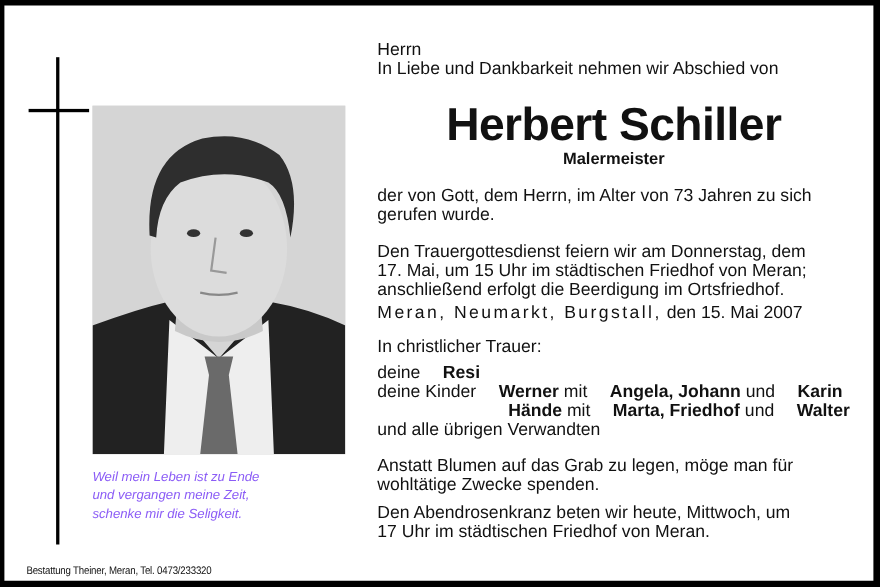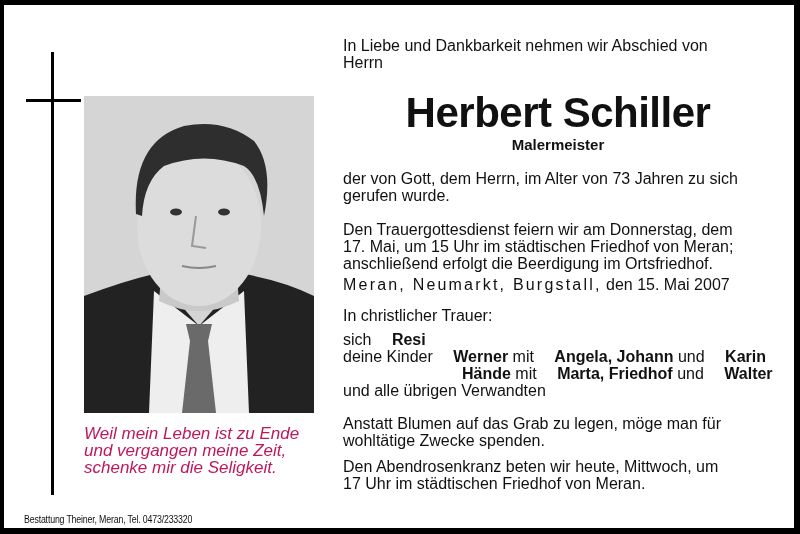--- a/index.html
+++ b/index.html
@@ -4,21 +4,21 @@
 <style>
   html, body { margin:0; padding:0; }
   body { width:800px; height:534px; background:#fff; position:relative; overflow:hidden;
          font-family:"Liberation Sans", sans-serif; color:#111; }
   .frame { position:absolute; left:0; top:0; width:800px; height:534px; box-sizing:border-box;
            border-top:5px solid #000; border-left:4px solid #000; border-right:6px solid #000; border-bottom:6px solid #000; }
   .cross-v { position:absolute; left:51px; top:52px; width:3px; height:443px; background:#000; }
   .cross-h { position:absolute; left:26px; top:99px; width:55px; height:3px; background:#000; }
   .photo { position:absolute; left:84px; top:96px; width:230px; height:317px; background:#d5d5d5; overflow:hidden; }
   .photo svg { display:block; }
-  .verse { position:absolute; left:84px; top:425px; font-style:italic; font-size:17px; line-height:17px; color:#be185d; }
+  .verse { position:absolute; left:84px; top:425px; font-style:italic; font-size:12px; line-height:17px; color:#8b5cf6; }
   .verse div { white-space:nowrap; }
   .footer { position:absolute; left:24px; top:514px; font-size:10px; letter-spacing:-0.2px; transform:scaleX(0.88); transform-origin:left; white-space:nowrap; }
   .col { position:absolute; left:343px; width:430px; font-size:16px; line-height:17px; }
   .intro { top:37px; }
   .name { position:absolute; left:343px; width:430px; top:89px; text-align:center; font-weight:bold; font-size:42px; line-height:48px; letter-spacing:-0.5px; }
   .title { position:absolute; left:343px; width:430px; top:136px; text-align:center; font-weight:bold; font-size:15px; }
   .p1 { top:170px; }
   .p2 { top:221px; }
   .place { top:276px; }
   .place .spaced { letter-spacing:2.2px; }
@@ -64,22 +64,22 @@
 
 <div class="verse">
   <div>Weil mein Leben ist zu Ende</div>
   <div>und vergangen meine Zeit,</div>
   <div>schenke mir die Seligkeit.</div>
 </div>
 
 <div class="footer">Bestattung Theiner, Meran, Tel. 0473/233320</div>
 
 <div class="col intro">
+  <div class="line">Herrn</div>
   <div class="line">In Liebe und Dankbarkeit nehmen wir Abschied von</div>
-  <div class="line">Herrn</div>
 </div>
 
 <div class="name">Herbert Schiller</div>
 <div class="title">Malermeister</div>
 
 <div class="col p1">
   <div class="line">der von Gott, dem Herrn, im Alter von 73 Jahren zu sich</div>
   <div class="line">gerufen wurde.</div>
 </div>
 
@@ -89,21 +89,21 @@
   <div class="line">anschließend erfolgt die Beerdigung im Ortsfriedhof.</div>
 </div>
 
 <div class="col place">
   <div class="line"><span class="spaced">Meran, Neumarkt, Burgstall,</span><span> den 15. Mai 2007</span></div>
 </div>
 
 <div class="col grief">In christlicher Trauer:</div>
 
 <div class="col fam">
-  <div class="line"><span>sich </span><b>Resi</b></div>
+  <div class="line"><span>deine </span><b>Resi</b></div>
   <div class="line"><span>deine Kinder </span><b>Werner</b><span> mit </span><b>Angela, Johann</b><span> und </span><b>Karin</b></div>
   <div class="line indent"><b>Hände</b><span> mit </span><b>Marta, Friedhof</b><span> und </span><b>Walter</b></div>
   <div class="line">und alle übrigen Verwandten</div>
 </div>
 
 <div class="col p3">
   <div class="line">Anstatt Blumen auf das Grab zu legen, möge man für</div>
   <div class="line">wohltätige Zwecke spenden.</div>
 </div>
 

